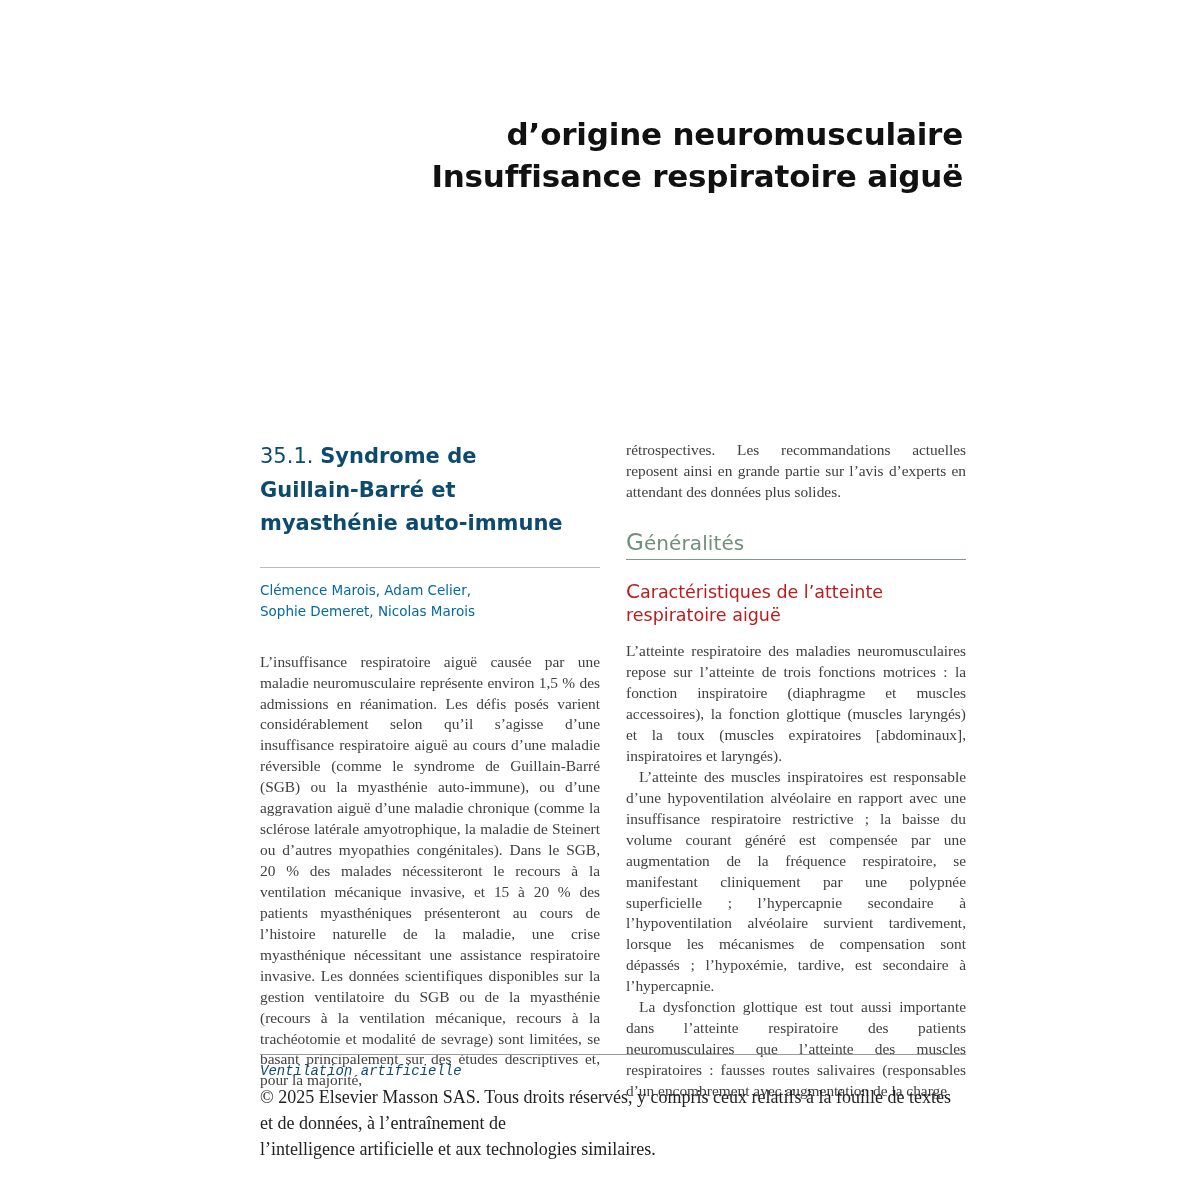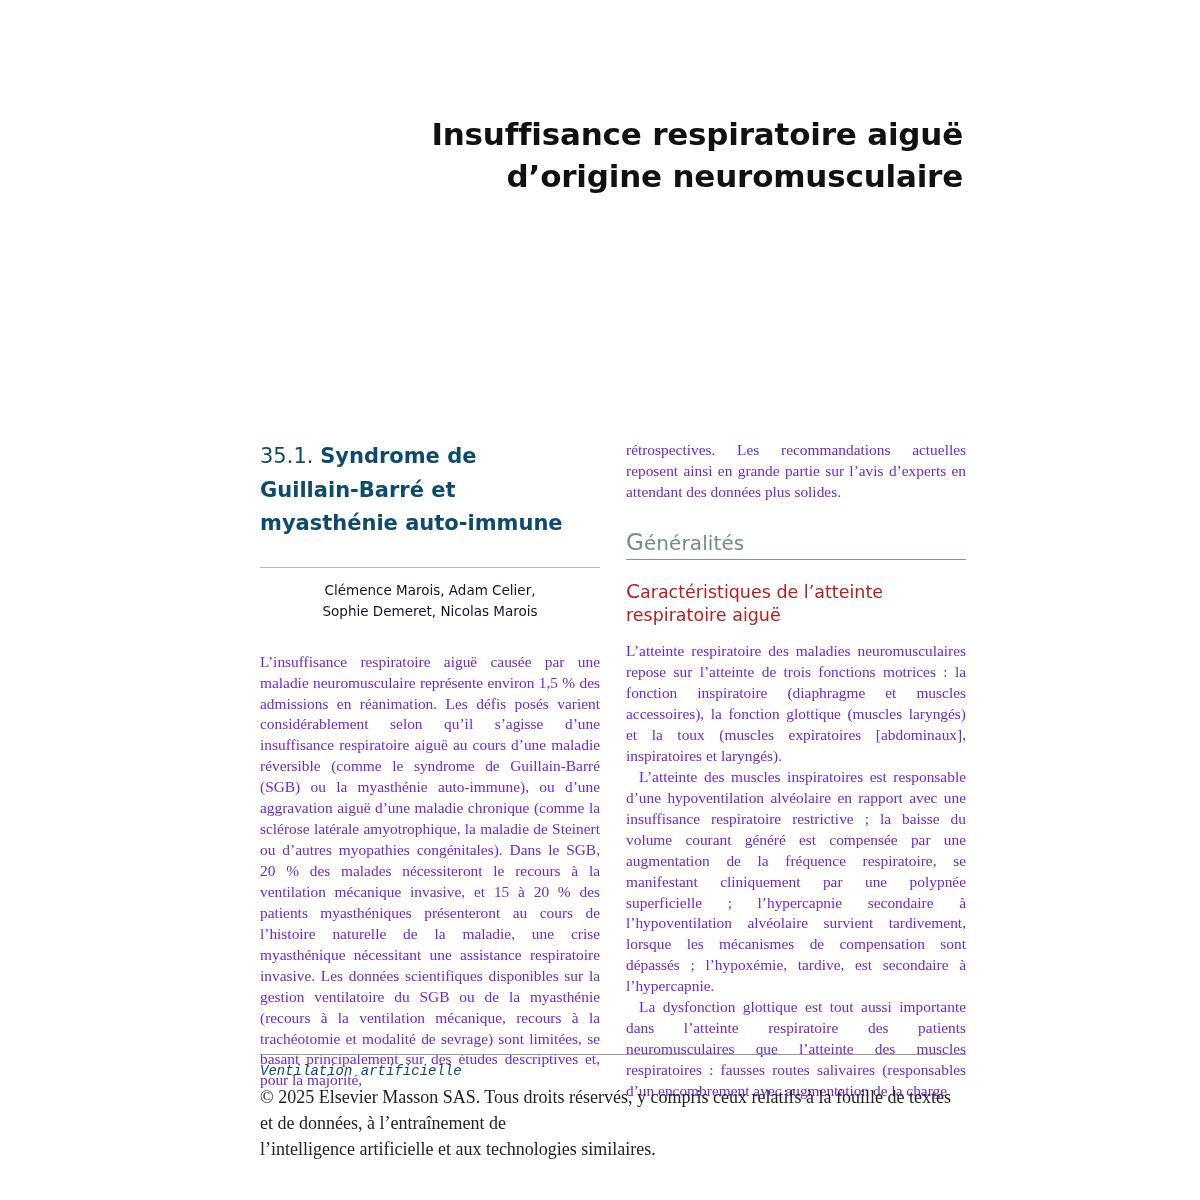--- a/index.html
+++ b/index.html
@@ -83,30 +83,30 @@
   .rule {
     border: 0;
     border-top: 1px solid #b9b9b9;
     margin: 26px 0 12px 0;
   }
 
   .authors {
     font-family: "DejaVu Sans", sans-serif;
     font-size: 13.5px;
     line-height: 1.55;
-    text-align: center;
-    color: #0f172a;
+    text-align: left;
+    color: #0369a1;
   }
 
   .body-text {
     font-family: "Liberation Serif", serif;
     font-size: 15.4px;
     line-height: 1.36;
     text-align: justify;
-    color: #6d28d9;
+    color: #404040;
     hyphens: auto;
   }
   .body-text p {
     margin: 0;
     text-indent: 0;
   }
   .body-text p + p {
     text-indent: 13px;
   }
   .first-para {
@@ -166,22 +166,22 @@
     margin-top: 2px;
   }
 </style>
 </head>
 <body>
 
 <div class="page">
 
   <div class="chapter-header">
     <div class="chapter-title">
+      <div>d’origine neuromusculaire</div>
       <div>Insuffisance respiratoire aiguë</div>
-      <div>d’origine neuromusculaire</div>
     </div>
   </div>
 
   <div class="columns">
 
     <div class="col col-left">
 
       <div class="section-number-title">
         <span class="num">35.1.</span>
         <span class="ttl">Syndrome de</span><br>

